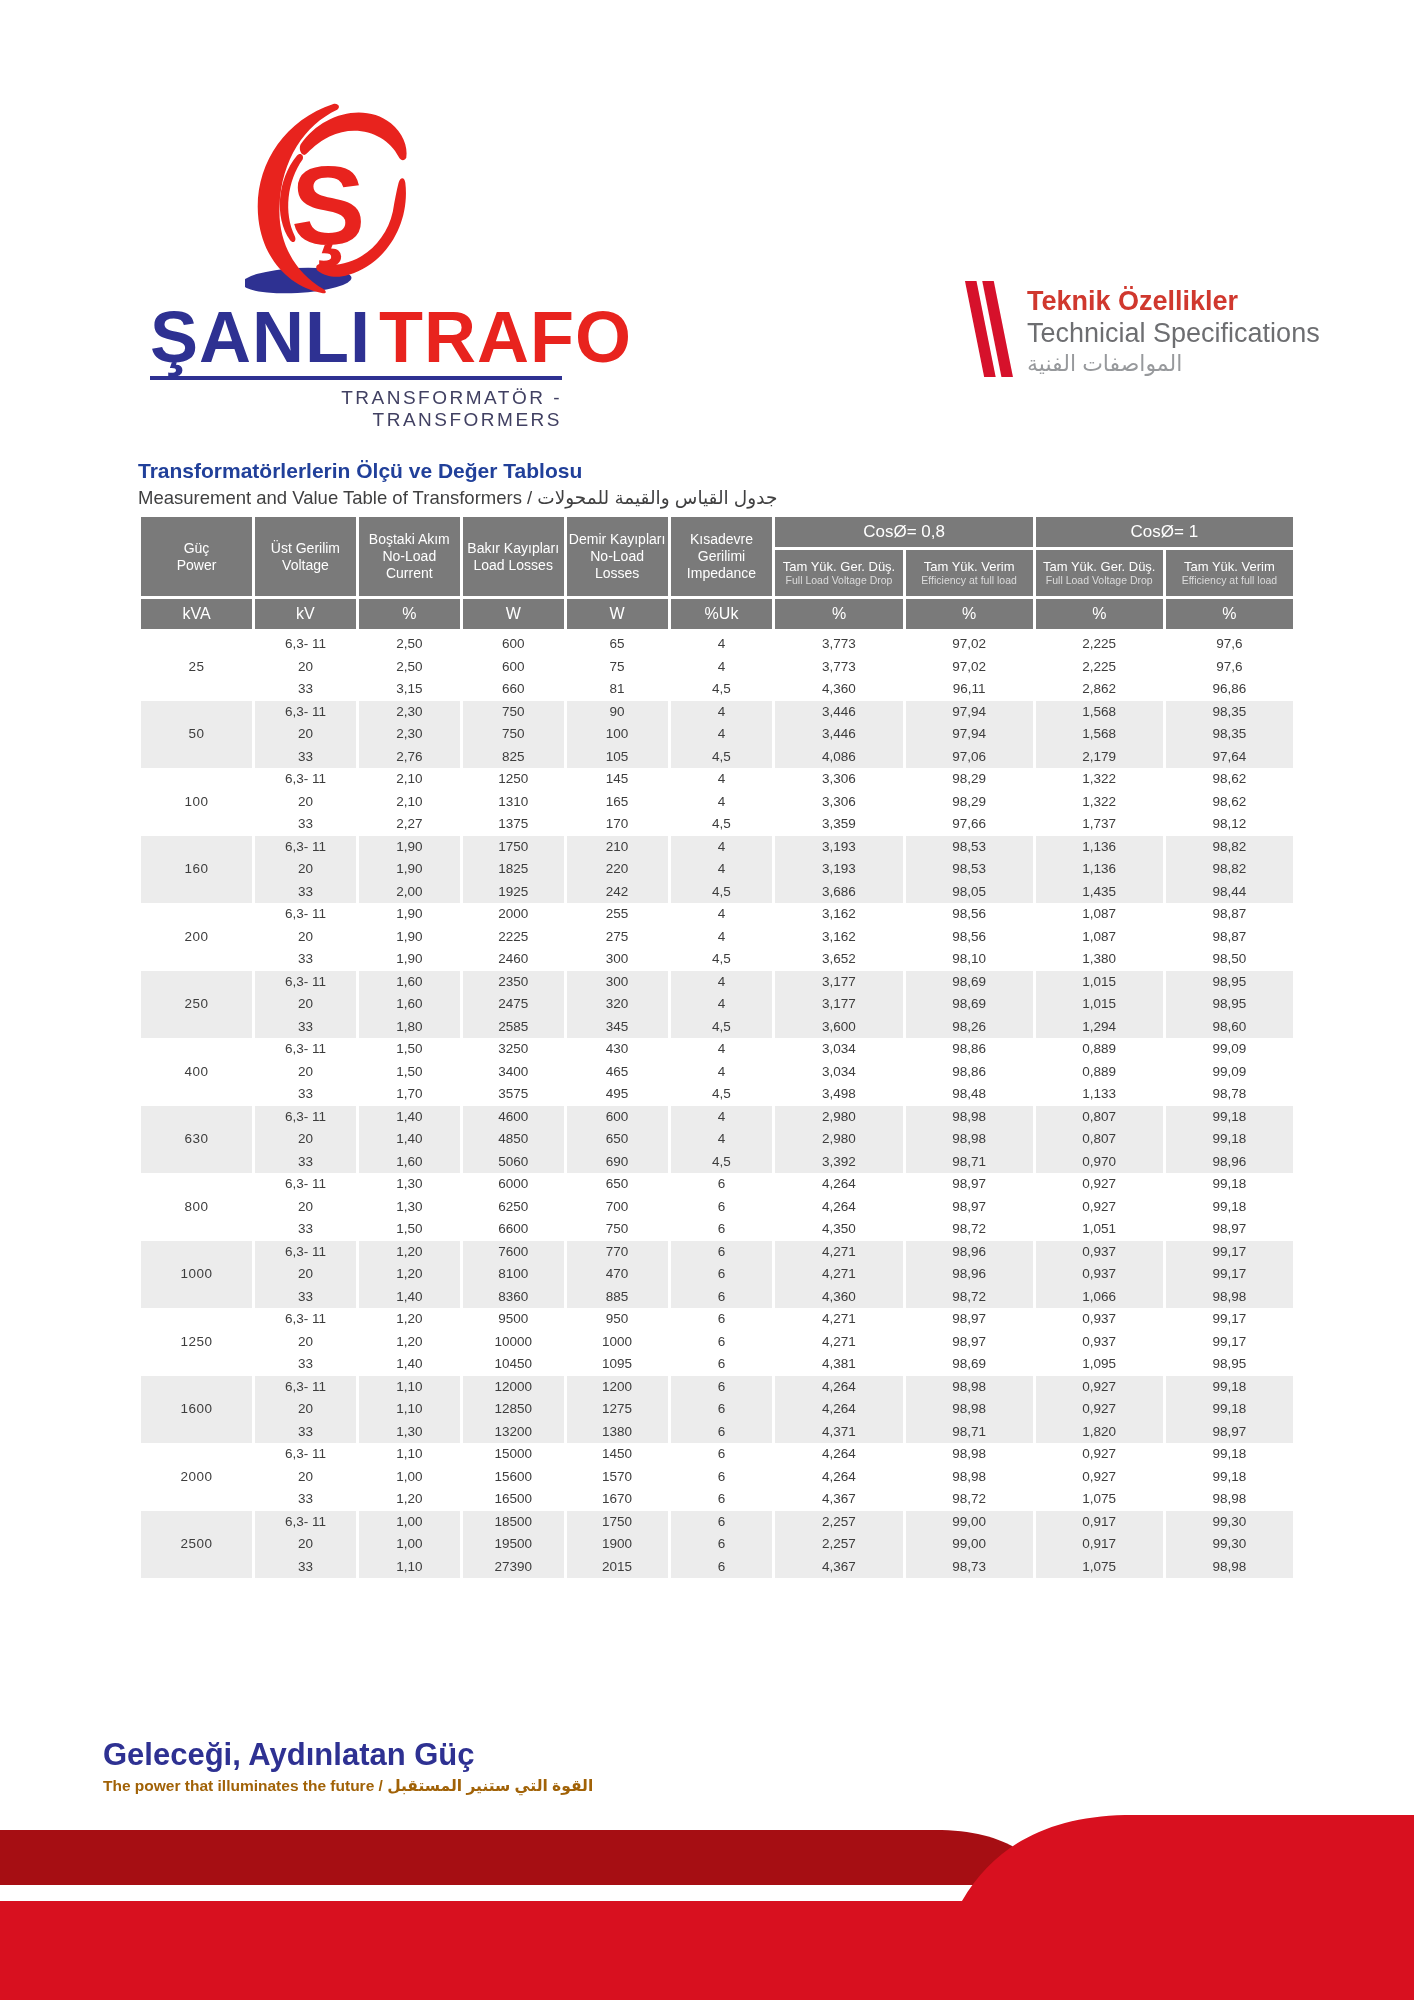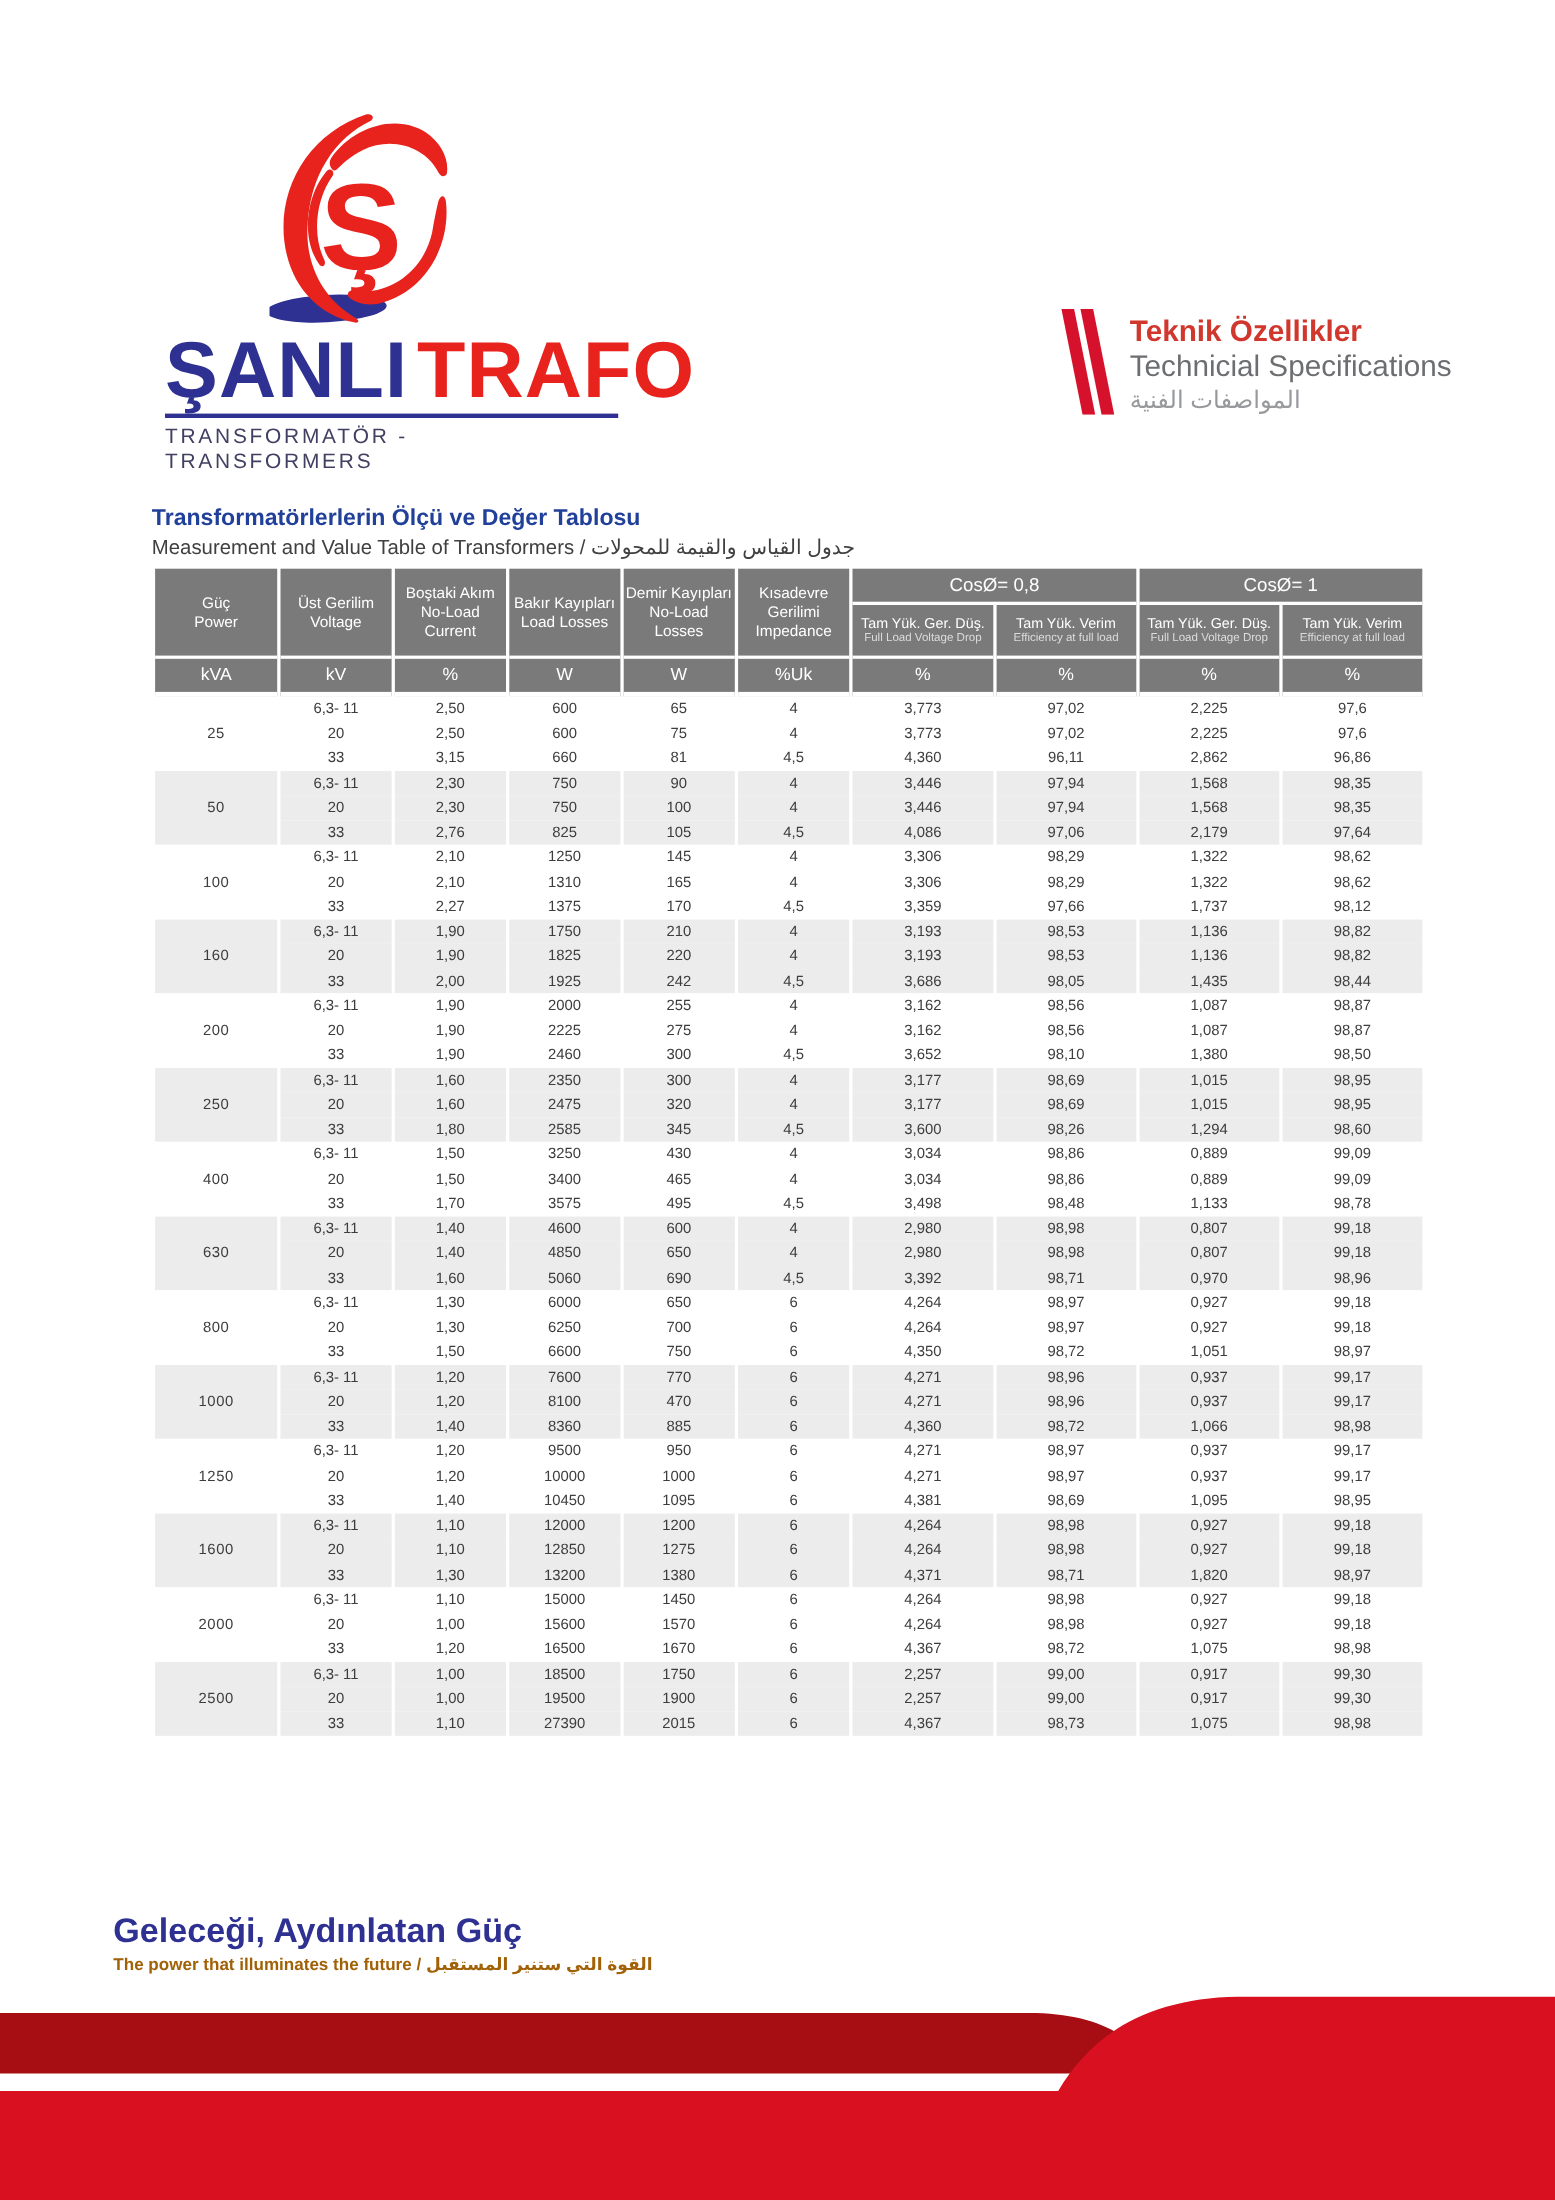--- a/index.html
+++ b/index.html
@@ -6,21 +6,21 @@
   .page{position:relative;width:1414px;height:2000px;background:#ffffff;overflow:hidden;
         font-family:"Liberation Sans","DejaVu Sans",sans-serif;}
 
   
   .logo{position:absolute;left:150px;top:100px;width:420px;}
   .logo-mark{display:block;margin:0 0 4px 95px;}
   .logo-word{font-size:72px;font-weight:bold;line-height:1;letter-spacing:1px;white-space:nowrap;}
   .logo-word .w1{color:#2e3192;}
   .logo-word .w2{color:#e8231e;margin-left:8px;}
   .logo-rule{height:4px;background:#2e3192;margin-top:3px;width:412px;}
-  .logo-sub{font-size:19px;color:#414062;letter-spacing:2.5px;margin-top:7px;text-align:left;width:412px;}
+  .logo-sub{font-size:19px;color:#414062;letter-spacing:2.5px;margin-top:7px;text-align:right;width:412px;}
 
   
   .specs-badge{position:absolute;left:963px;top:281px;display:flex;gap:14px;align-items:flex-end;}
   .sb-text{padding-top:2px;}
   .sb-tr{color:#d0382e;font-weight:bold;font-size:27px;line-height:1.1;}
   .sb-en{color:#6d6e71;font-size:27px;line-height:1.15;margin-top:1px;}
   .sb-ar{color:#97999c;font-size:22px;line-height:1.2;margin-top:2px;}
 
   
   .table-block{position:absolute;left:138px;top:458px;width:1158px;}

